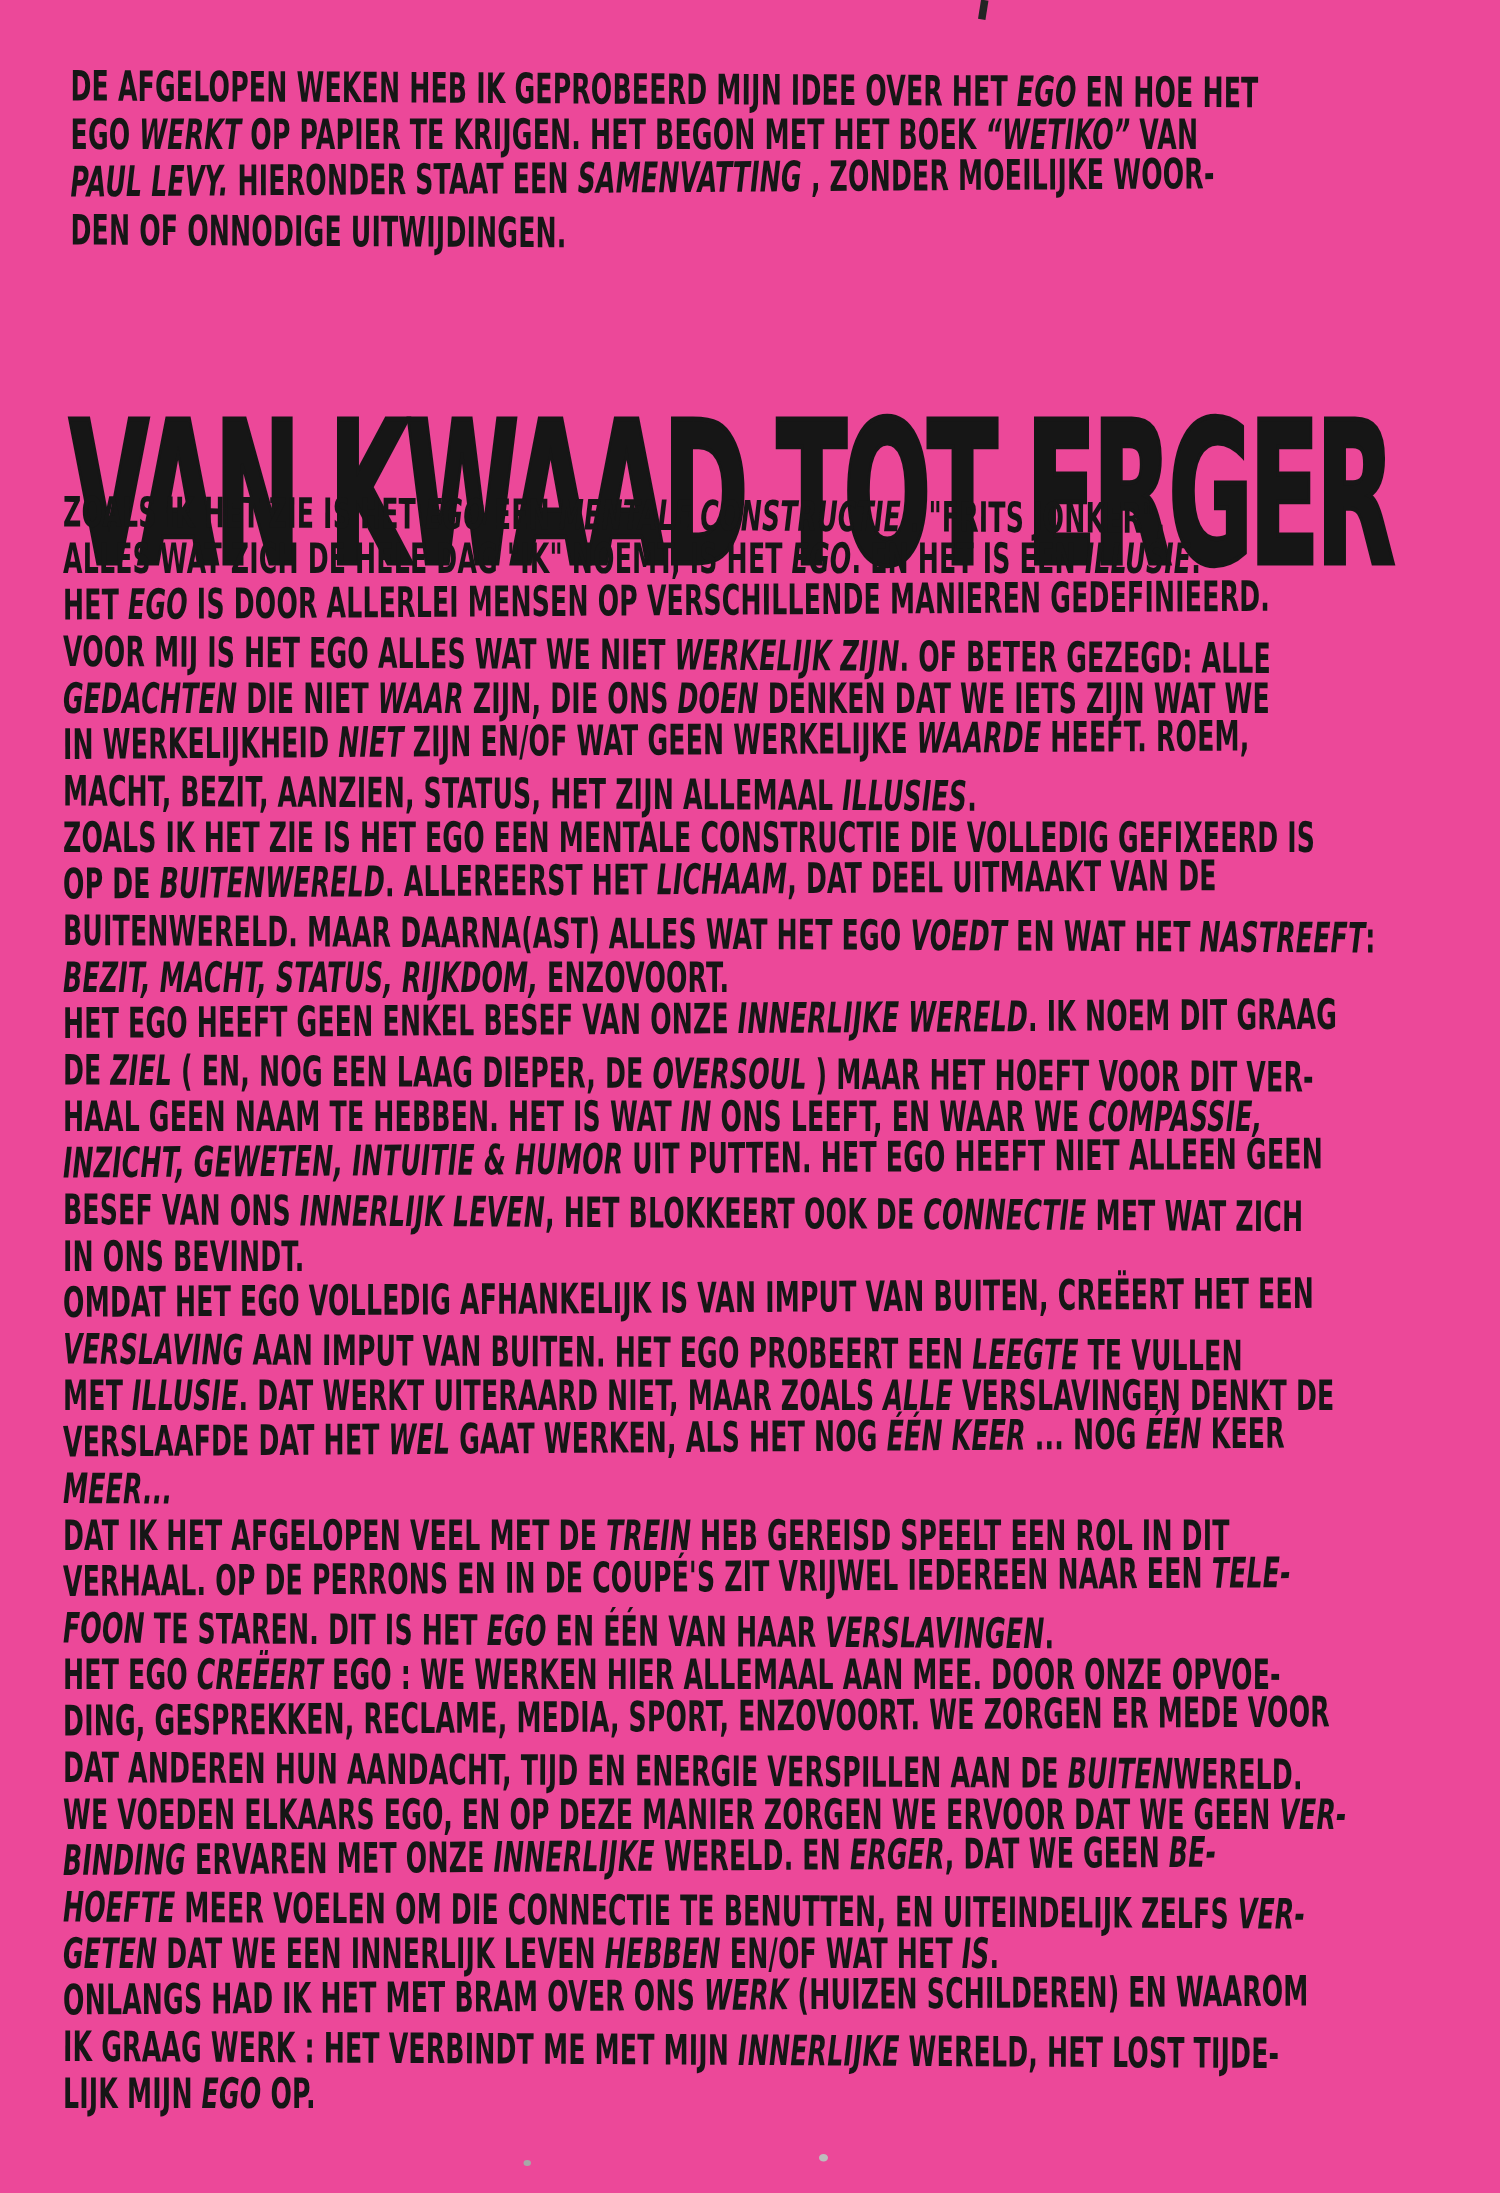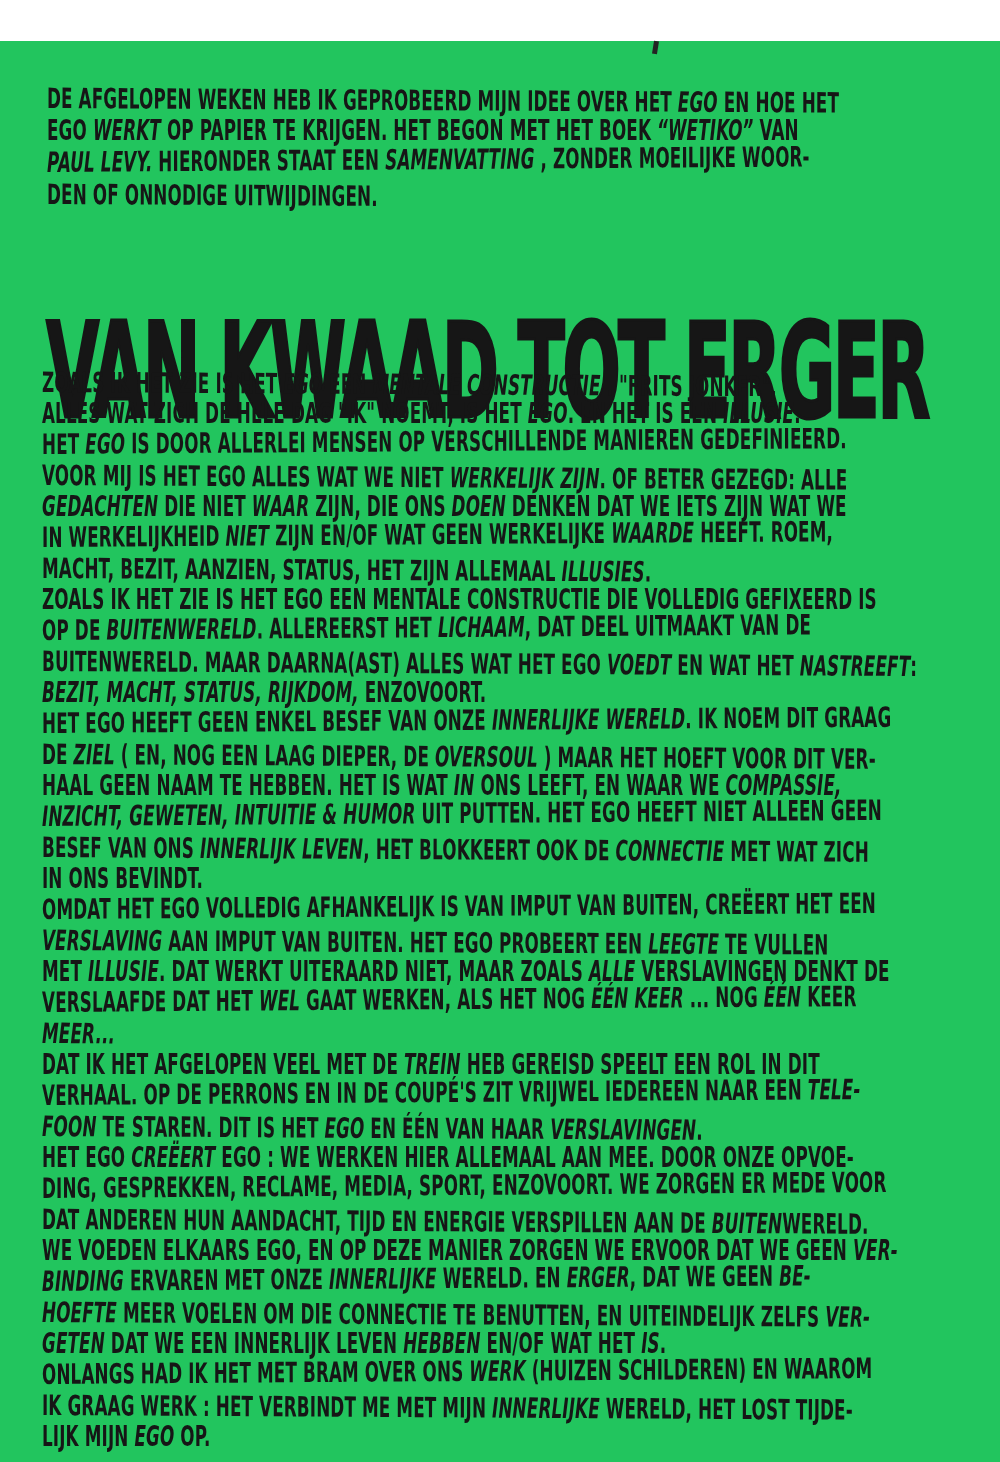--- a/index.html
+++ b/index.html
@@ -4,21 +4,21 @@
 <style>
   html, body { margin:0; padding:0; }
   body {
     width:1000px; height:1462px;
     background:#ffffff;
     font-family:"DejaVu Sans", sans-serif;
     color:#161616;
     position:relative;
     overflow:hidden;
   }
-  .page { position:absolute; inset:0; background:#22c55e;margin-top:41px; }
+  .page { position:absolute; inset:0; background:#ec4899; }
 
   
   .textblock { position:absolute; }
   #intro { left:47px; top:42px; }
   #body  { left:42px; top:326px; }
   .line {
     white-space:pre;
     font-weight:700;
     font-size:28px;
     line-height:31px;

